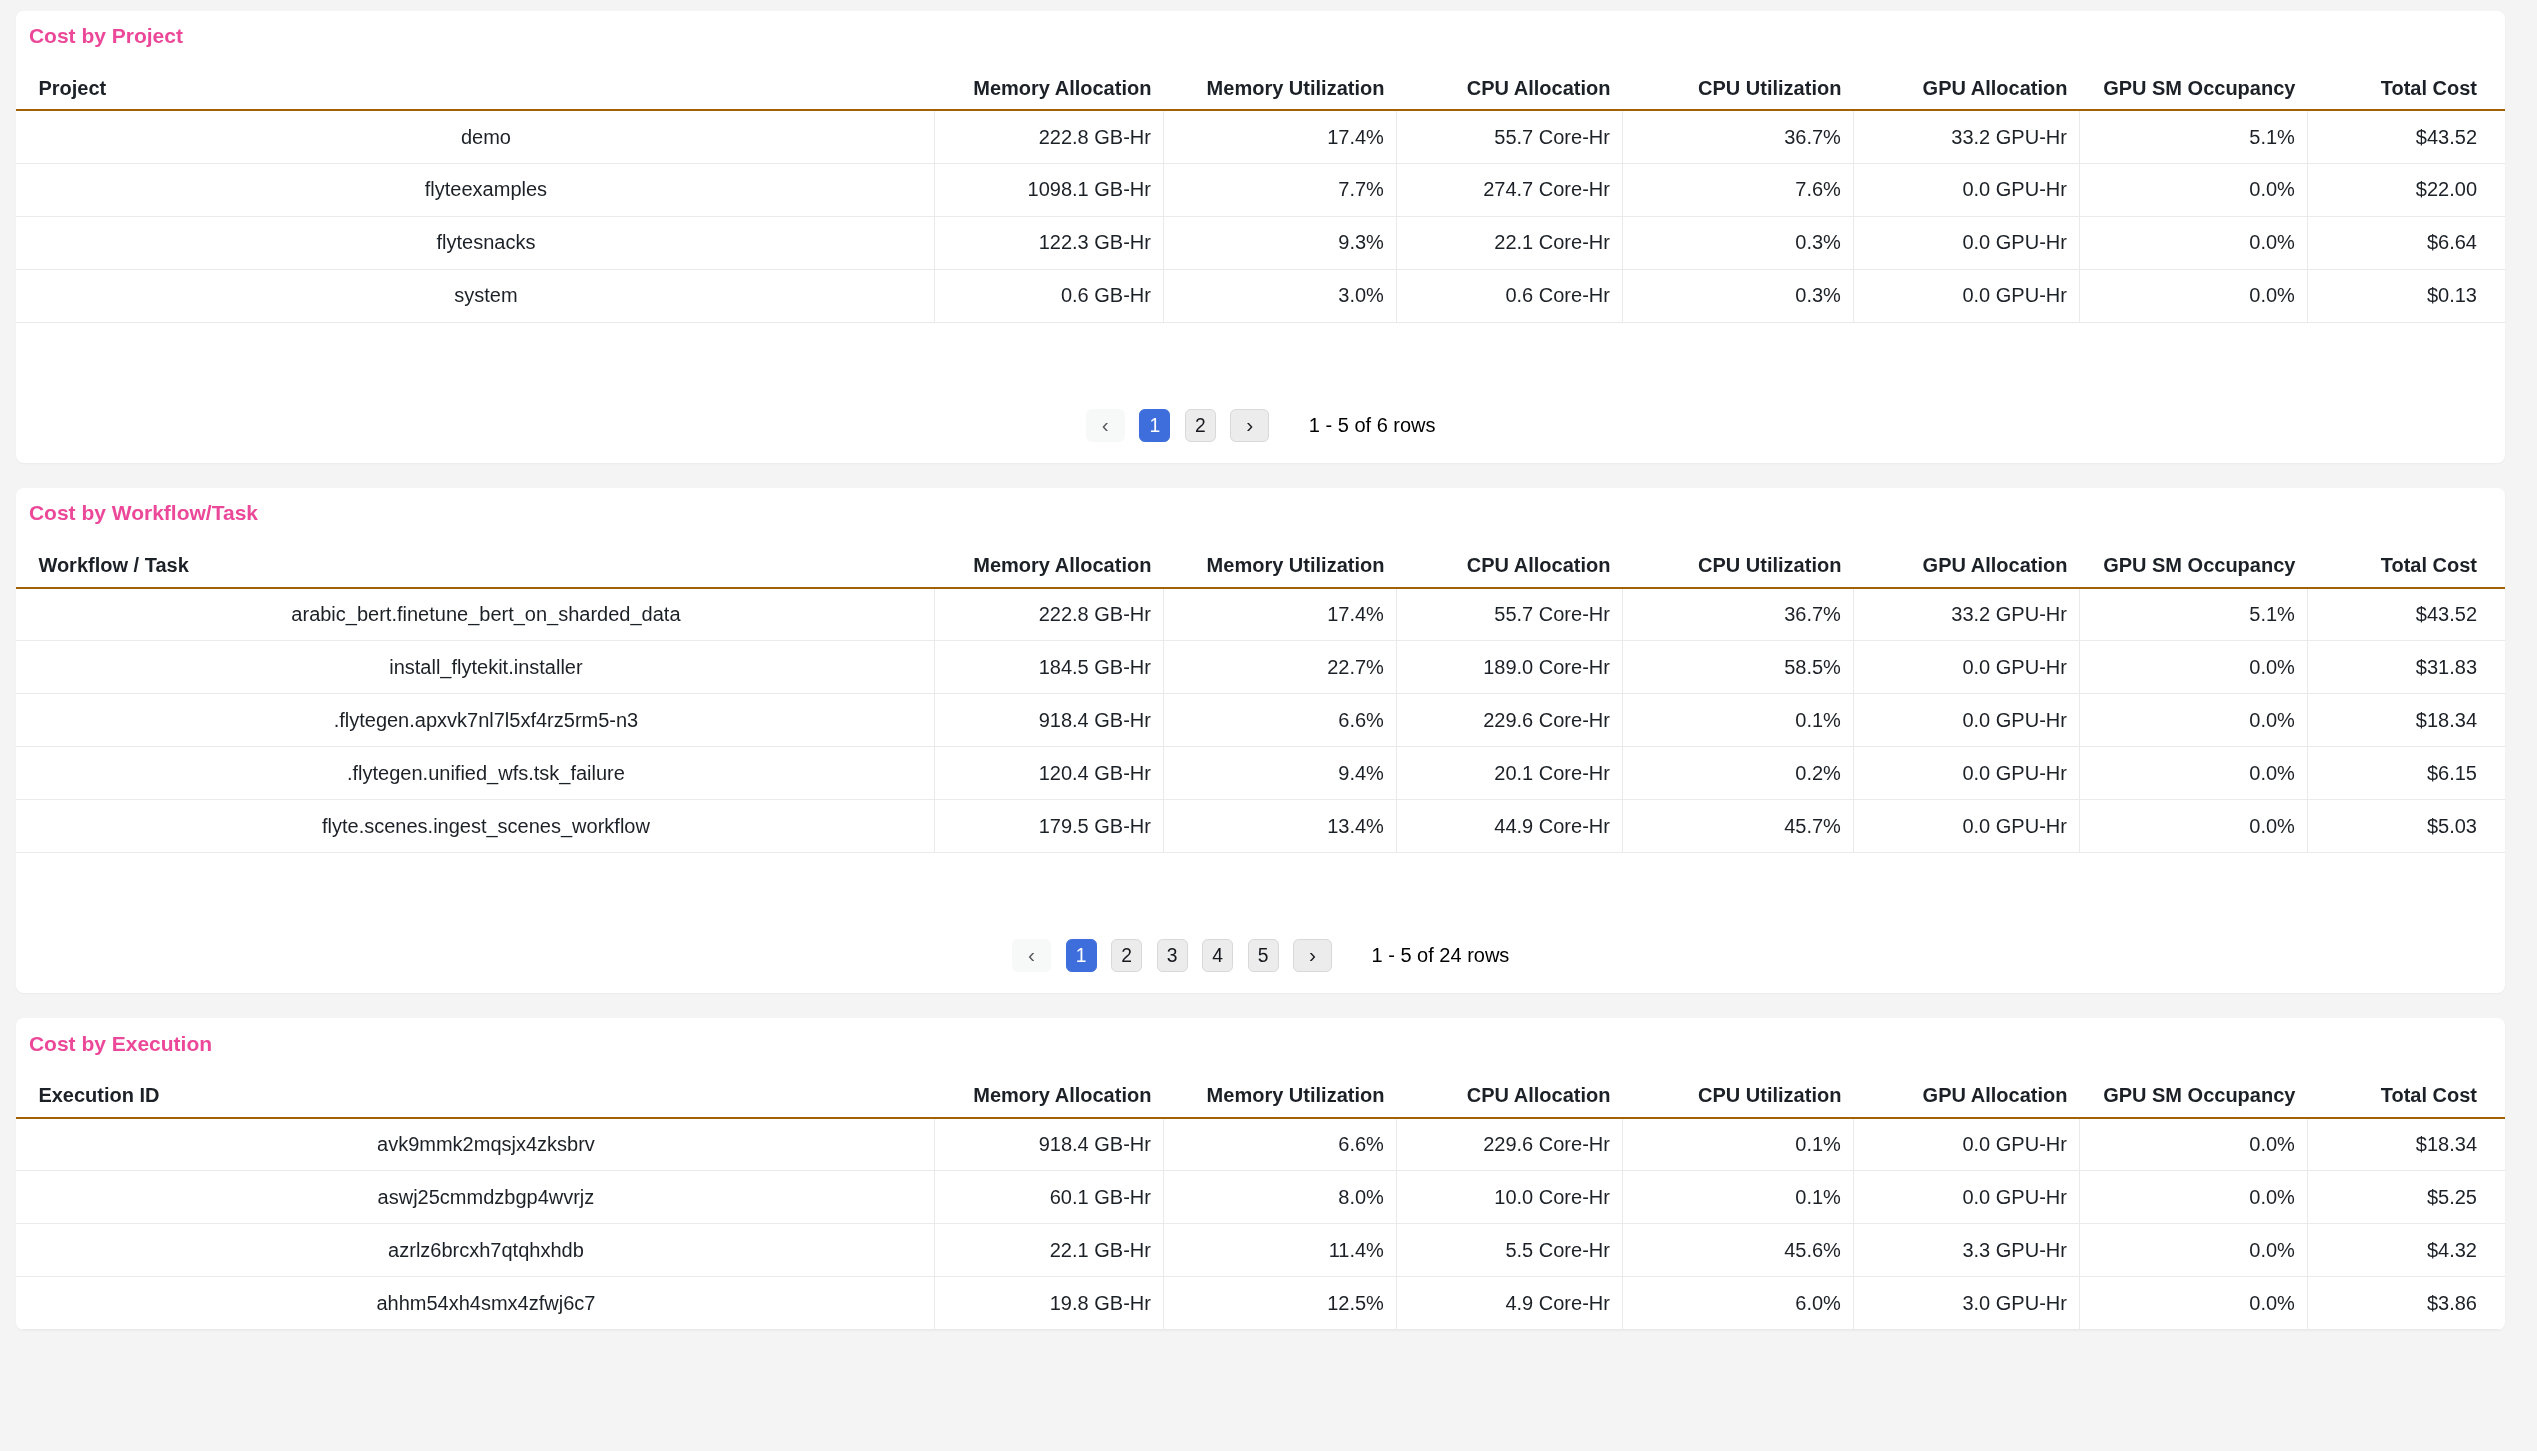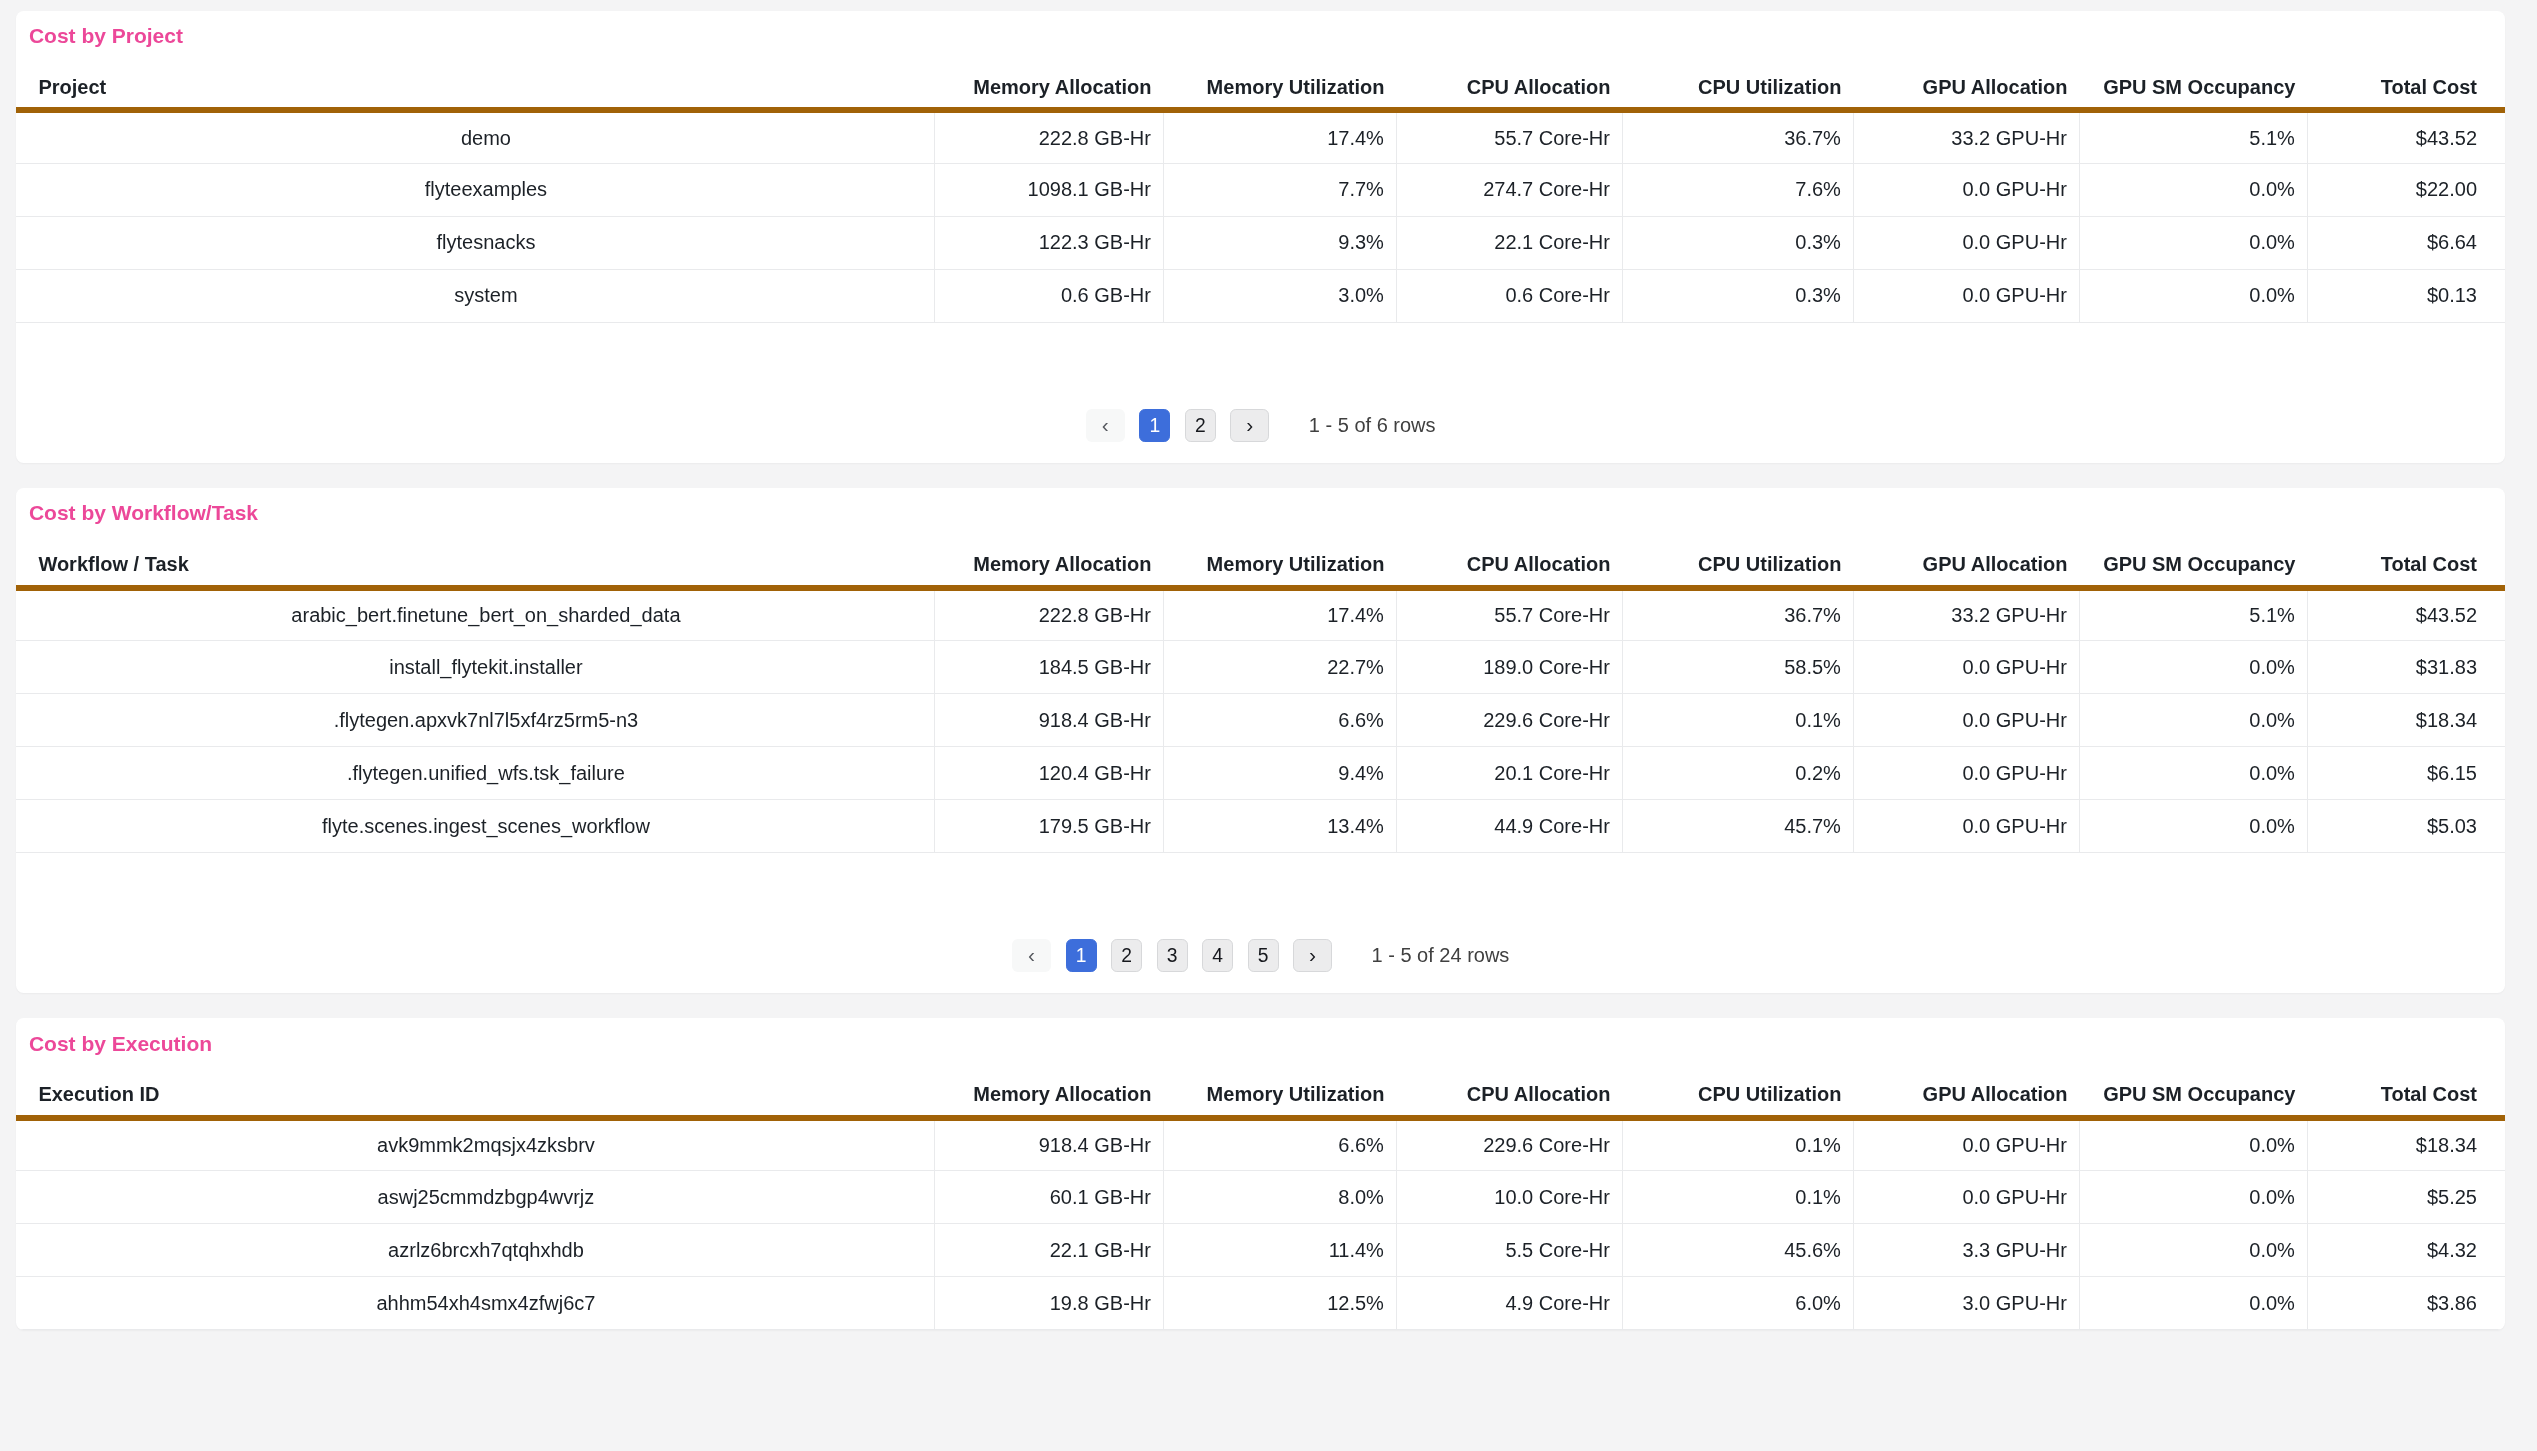--- a/index.html
+++ b/index.html
@@ -36,21 +36,21 @@
   th, td {
     font-size: 20px;
     white-space: nowrap;
     overflow: hidden;
   }
   thead th {
     height: 43px;
     font-weight: 600;
     text-align: right;
     padding-right: 11.6px;
-    border-bottom: 6px solid #a16207;
+    border-bottom: 2px solid #a16207;
     vertical-align: middle;
   }
   thead th.first {
     text-align: left;
     padding-left: 22px;
     padding-right: 0;
   }
   thead th.last { padding-right: 28px; }
   tbody td {
     height: 53px;
@@ -99,21 +99,21 @@
     color: #55585e;
   }
   .page-btn.active {
     background: #3d6edb;
     border: 1px solid #3d6edb;
     color: #ffffff;
   }
   .page-summary {
     margin-left: 25px;
     font-size: 20px;
-    color: #404040;
+    color: #000000;
   }
 </style>
 </head>
 <body>
 
 <div id="report-root">
   <section class="card">
     <h2 class="card-title">Cost by Project</h2>
     <table>
       <colgroup>

